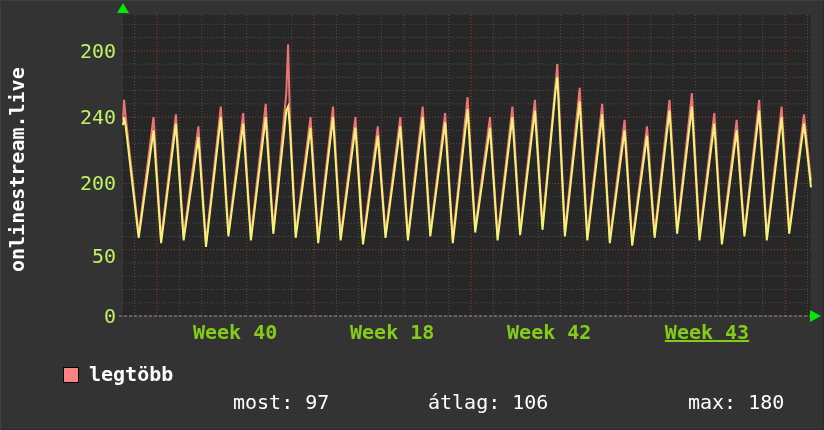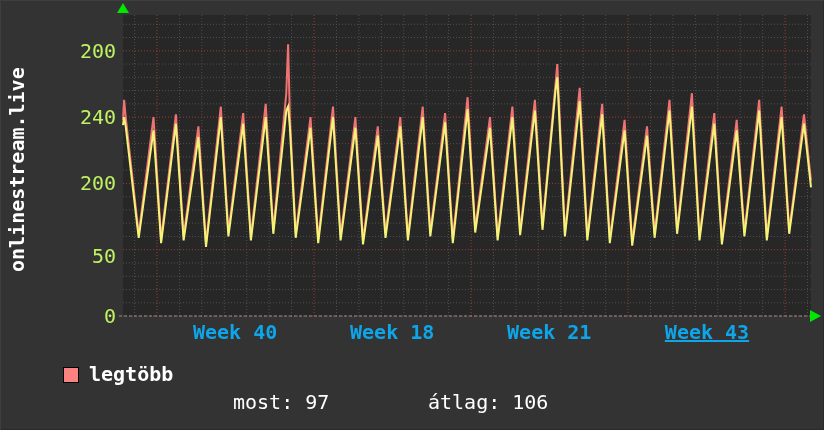--- a/index.html
+++ b/index.html
@@ -15,21 +15,21 @@
     writing-mode:vertical-rl;transform:rotate(180deg);
     font-size:20px;font-weight:bold;color:#ffffff;
     display:flex;align-items:center;justify-content:center;white-space:nowrap;
   }
   .ylabel{
     position:absolute;left:34px;width:82px;text-align:right;
     font-size:20px;font-weight:normal;line-height:22px;color:#bef264;
   }
   .xlabel{
     position:absolute;width:140px;text-align:center;top:321px;
-    font-size:20px;font-weight:bold;line-height:22px;color:#0ea5e9;
+    font-size:20px;font-weight:bold;line-height:22px;color:#84cc16;
   }
   .legend-row{position:absolute;left:31px;display:flex;align-items:center;height:17px;}
   .legend-row .swatch{
     width:14px;height:14px;border:1px solid #000;margin-right:10px;flex:0 0 auto;
   }
   .legend-row .lbl{font-size:20px;font-weight:bold;line-height:17px;white-space:nowrap;}
   .stat{
     position:absolute;top:391px;font-size:20px;font-weight:normal;line-height:22px;white-space:nowrap;
   }
 </style>
@@ -103,24 +103,25 @@
   <div class="vtitle">onlinestream.live</div>
 
   <div id="tick-layer">
       <div class="ylabel" style="top: 305px;">0</div>
       <div class="ylabel" style="top: 245px;">50</div>
       <div class="ylabel" style="top: 172.401px;">200</div>
       <div class="ylabel" style="top: 106.101px;">240</div>
       <div class="ylabel" style="top: 39.8018px;">200</div>
       <div class="xlabel" style="left: 165.162px;">Week 40</div>
       <div class="xlabel" style="left: 322.188px;">Week 18</div>
-      <div class="xlabel" style="left: 479.215px;">Week 21</div>
+      <div class="xlabel" style="left: 479.215px;">Week 42</div>
       <div class="xlabel" style="left: 637px; text-decoration: underline;">Week 43</div>
     </div>
 
   <div class="legend-row" style="top:366px;padding-left:32px;">
     <span class="swatch" style="background: rgb(250, 130, 129);"></span>
     <span class="lbl">legtöbb</span>
   </div>
 
   <span class="stat" style="left:233px;">most: 97</span>
   <span class="stat" style="left:428px;">átlag: 106</span>
+  <span class="stat" style="left:688px;">max: 180</span>
 </div>
 
 </body></html>

